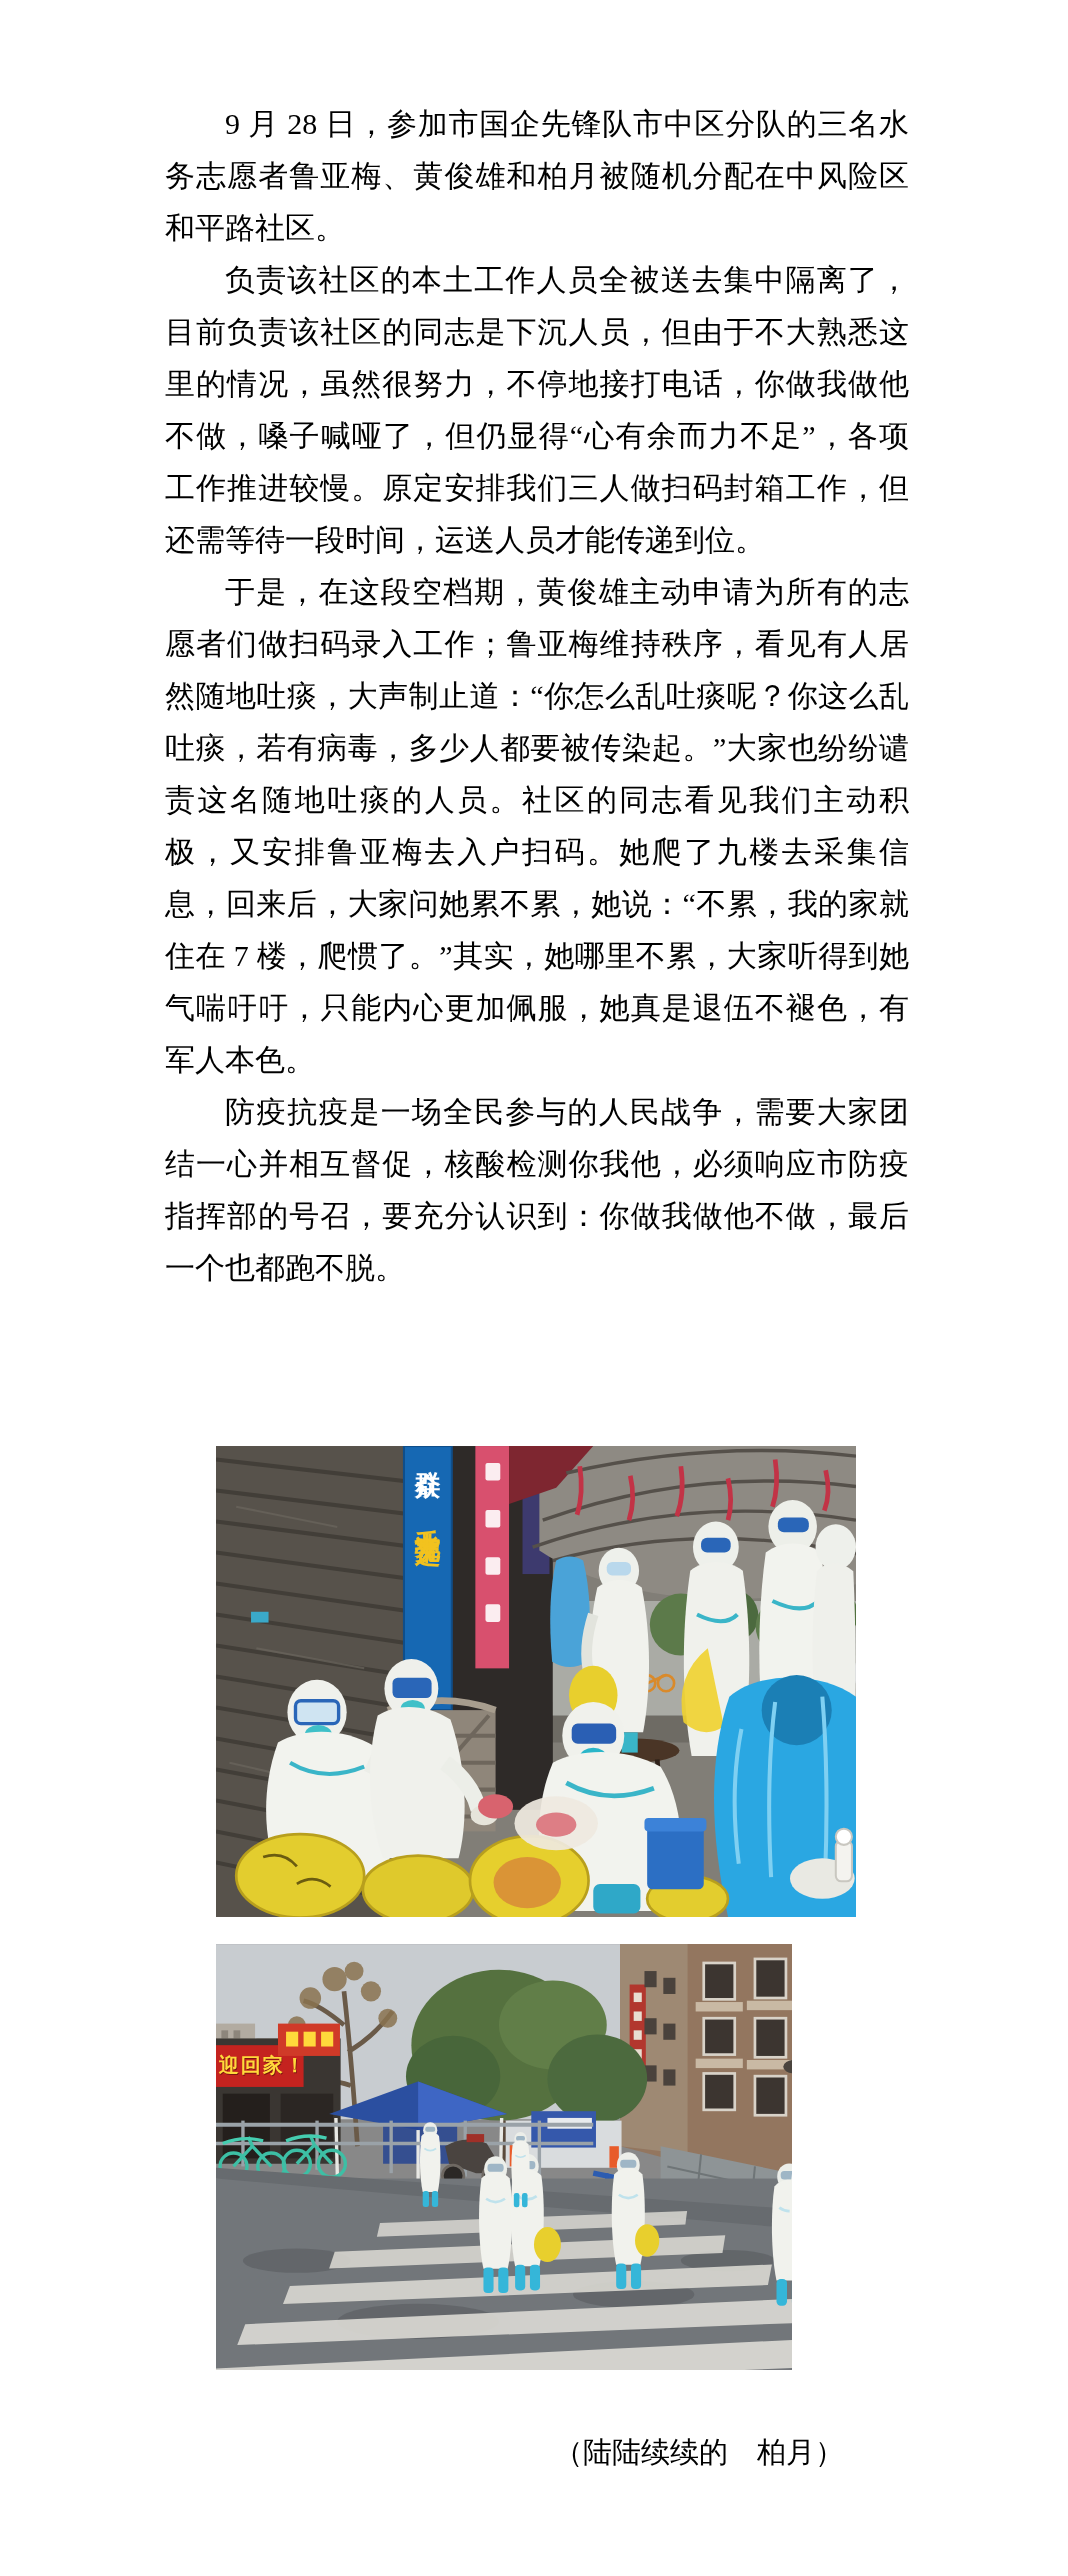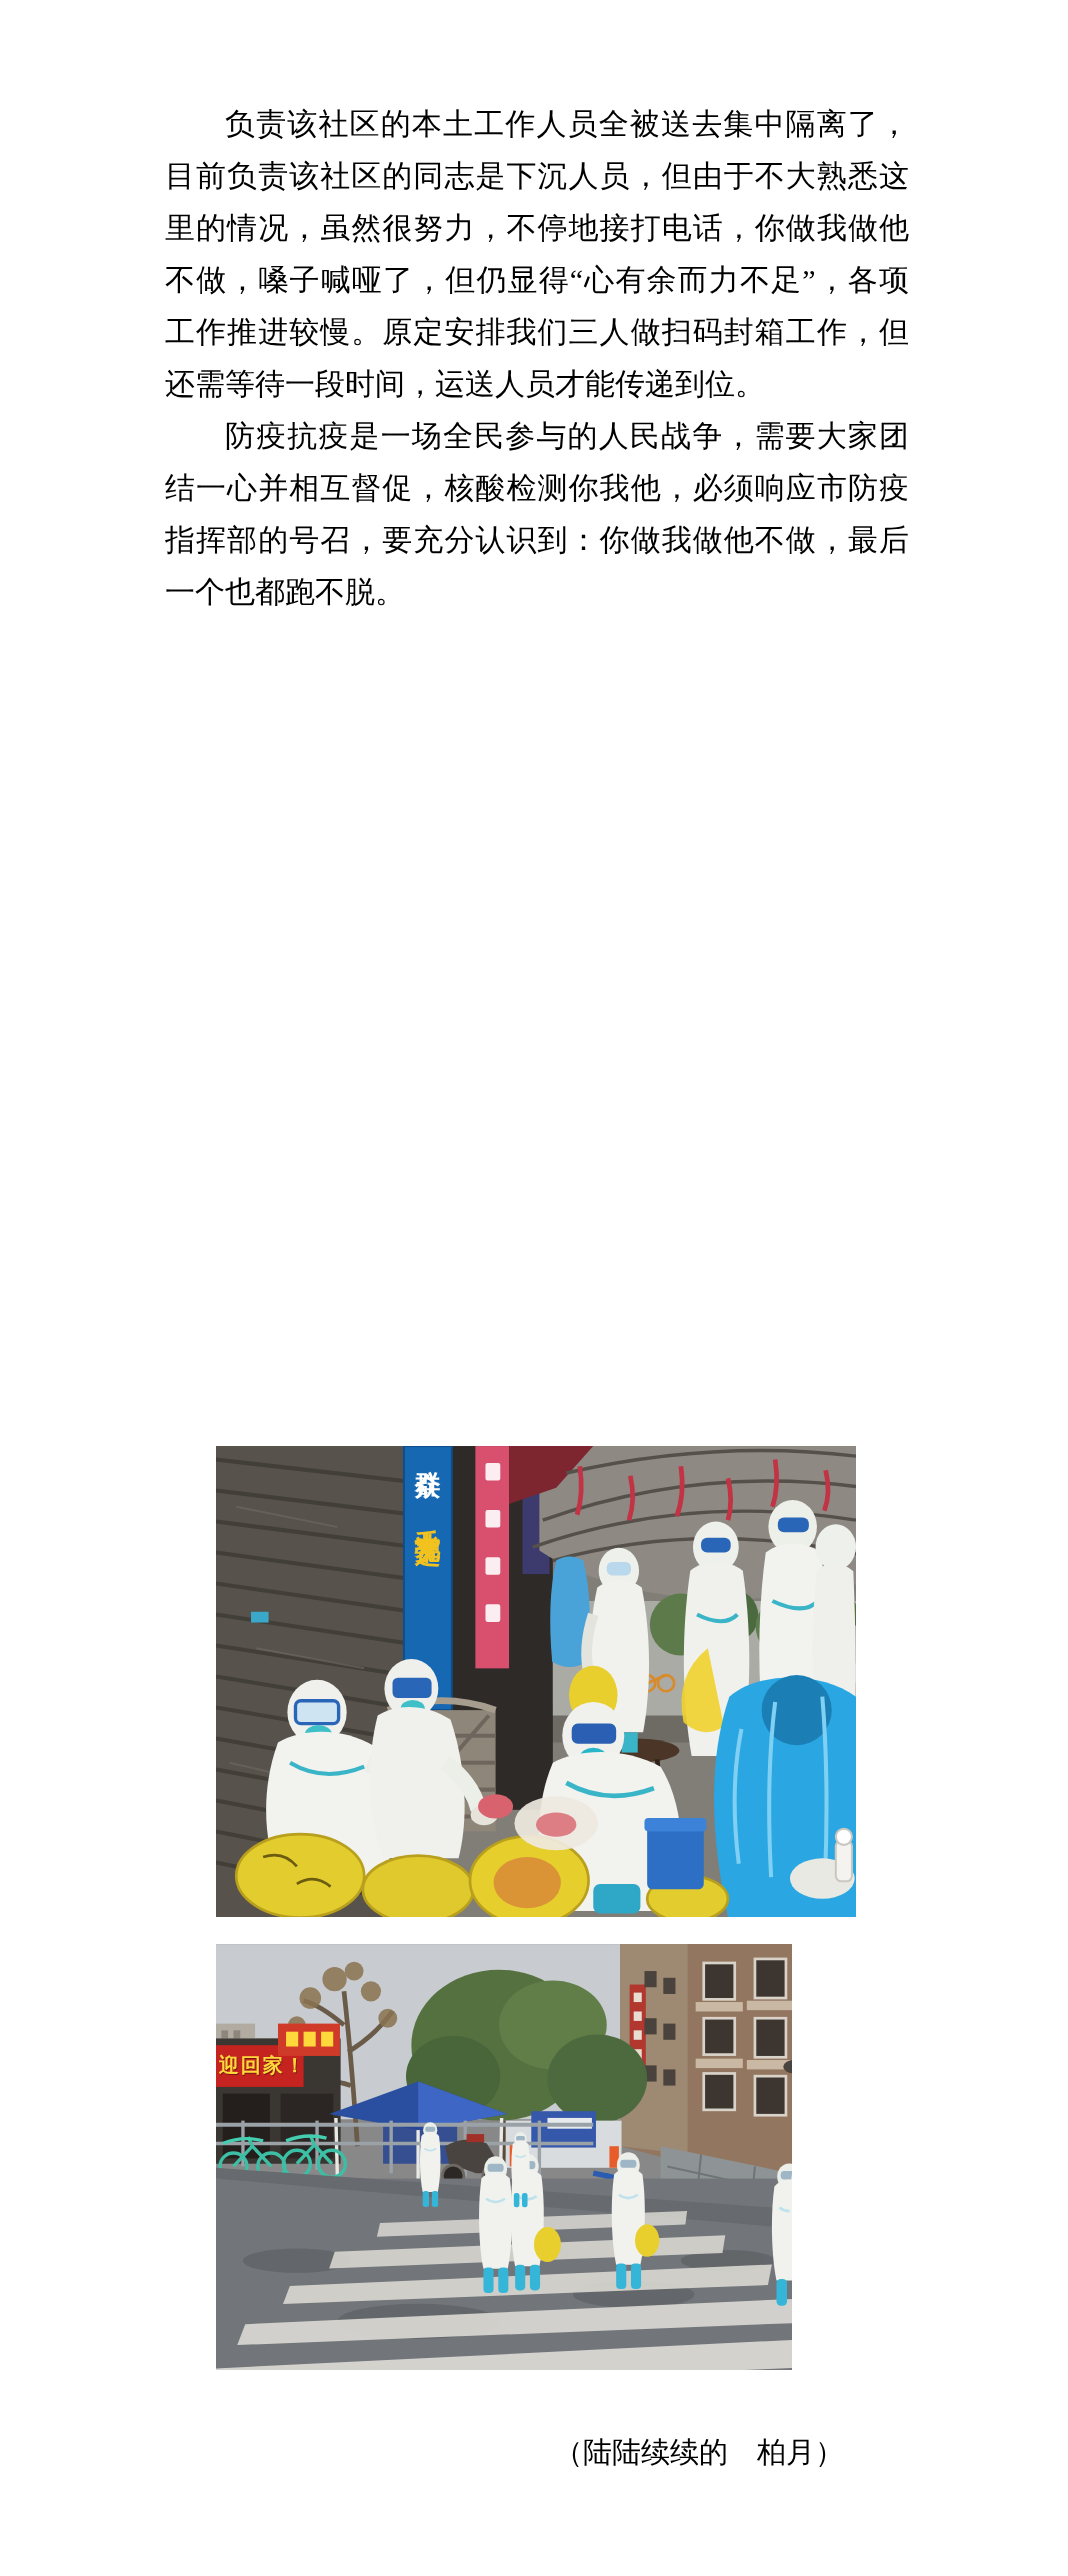--- a/index.html
+++ b/index.html
@@ -35,21 +35,23 @@
   }
   .attribution{
     position:absolute;left:554px;top:2426px;
     font-size:29px;line-height:52px;white-space:nowrap;
   }
 </style>
 </head>
 <body>
 
 <div class="text-block">
+  <p>9 月 28 日，参加市国企先锋队市中区分队的三名水务志愿者鲁亚梅、黄俊雄和柏月被随机分配在中风险区和平路社区。</p>
   <p>负责该社区的本土工作人员全被送去集中隔离了，目前负责该社区的同志是下沉人员，但由于不大熟悉这里的情况，虽然很努力，不停地接打电话，你做我做他不做，嗓子喊哑了，但仍显得“心有余而力不足”，各项工作推进较慢。原定安排我们三人做扫码封箱工作，但还需等待一段时间，运送人员才能传递到位。</p>
+  <p>于是，在这段空档期，黄俊雄主动申请为所有的志愿者们做扫码录入工作；鲁亚梅维持秩序，看见有人居然随地吐痰，大声制止道：“你怎么乱吐痰呢？你这么乱吐痰，若有病毒，多少人都要被传染起。”大家也纷纷谴责这名随地吐痰的人员。社区的同志看见我们主动积极，又安排鲁亚梅去入户扫码。她爬了九楼去采集信息，回来后，大家问她累不累，她说：“不累，我的家就住在 7 楼，爬惯了。”其实，她哪里不累，大家听得到她气喘吁吁，只能内心更加佩服，她真是退伍不褪色，有军人本色。</p>
   <p>防疫抗疫是一场全民参与的人民战争，需要大家团结一心并相互督促，核酸检测你我他，必须响应市防疫指挥部的号召，要充分认识到：你做我做他不做，最后一个也都跑不脱。</p>
 </div>
 
 <div class="photo" id="photo1">
   <svg width="640" height="471" viewBox="0 0 950 699">
 
     <rect x="0" y="0" width="950" height="699" fill="#817e77"></rect>
     <rect x="280" y="380" width="670" height="60" fill="#6e6b64"></rect>
 
     <g>

